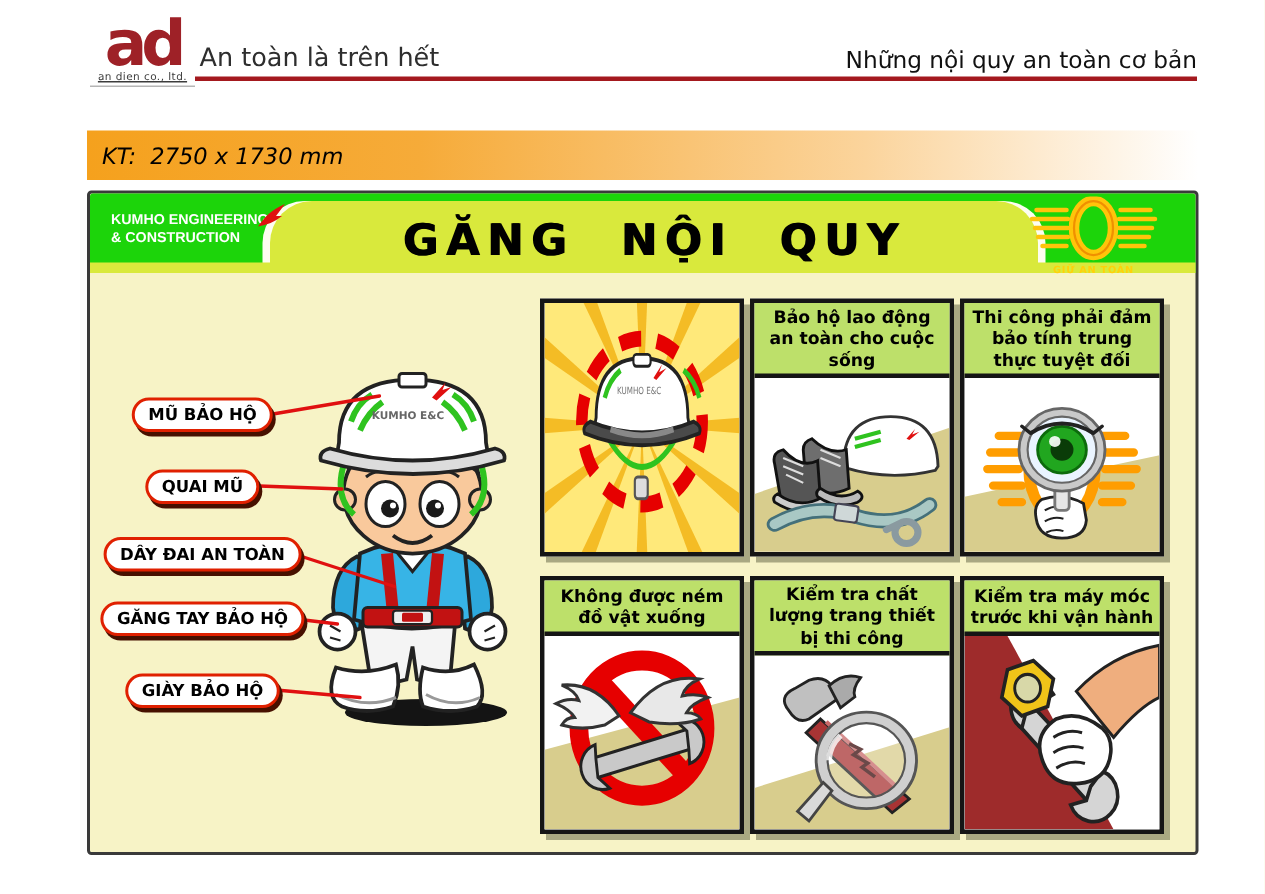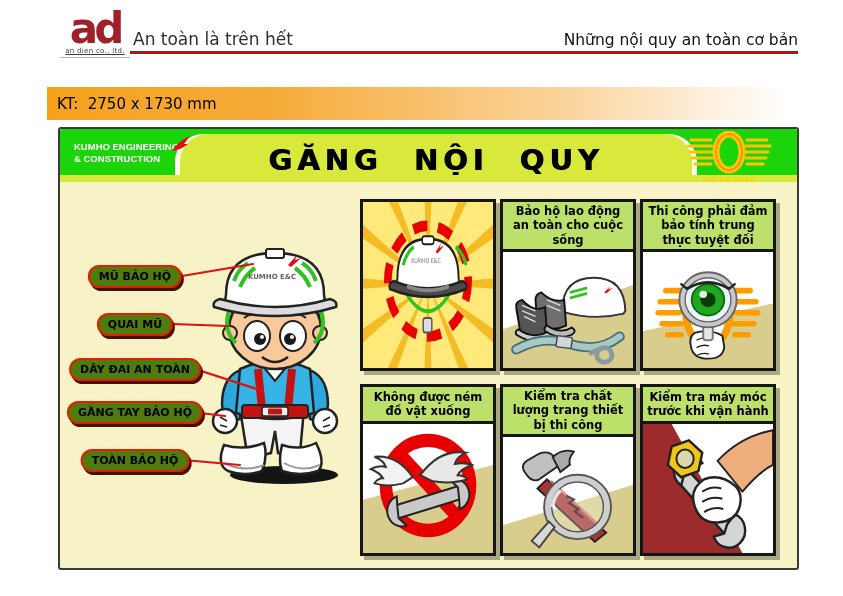--- a/index.html
+++ b/index.html
@@ -8,44 +8,44 @@
 
   
   .ad-logo { position:absolute; left:60px; top:12px; width:70px; text-align:center; padding-bottom:2px; border-bottom:1px solid #b5b5b5; }
   .ad-mark { font-size:42px; font-weight:bold; color:#9e2127; letter-spacing:-4px; line-height:0.82; }
   .ad-sub { font-size:7px; color:#3c3c3c; margin-top:1px; letter-spacing:0.3px;text-decoration:underline; }
   .slogan-left { position:absolute; left:133px; top:29px; font-size:17px; color:#2e2e2e; }
   .slogan-right { position:absolute; right:45px; top:31px; font-size:15.5px; color:#111; }
   .header-rule { position:absolute; left:130px; top:51px; width:668px; height:3px; background:#a4191e; }
 
   
-  .size-bar { position:absolute; left:47px; top:87px; width:741px; height:33px;
+  .size-bar { position:absolute; left:58px; top:87px; width:741px; height:33px;
     background:linear-gradient(90deg,#f5a11d 0%,#f6ab39 30%,#fbd49c 70%,#ffffff 100%);
-    display:flex; align-items:center; }
+    display:flex; align-items:center;font-style:italic; }
   .size-bar span { font-size:15px; color:#000; padding-left:10px; white-space:pre; }
 
   
   .board { position:absolute; left:58px; top:127px; width:741px; height:443px;
     background:#f7f3c6; border:2px solid #3a3a3a; border-radius:3px;text-decoration:underline; }
   .board-head { position:absolute; left:0; top:0; width:100%; height:53px; background:#1cd40a; border-radius:2px 2px 0 0; }
   .head-strip { position:absolute; left:0; bottom:0; width:100%; height:7px; background:#d9e93c; }
   .title-tab { position:absolute; left:120px; top:5px; width:512px; height:48px; background:#d9e93c;
     border-radius:28px 28px 0 0; box-shadow:-5px 0 0 #fdfdf0, 5px 0 0 #fdfdf0;
     display:flex; align-items:center; justify-content:center; }
   .board-title { font-size:29px; font-weight:bold; color:#000; letter-spacing:5px; word-spacing:16px;
     text-shadow:0.8px 0 #000; line-height:1; padding-top:4px; }
   .company { position:absolute; left:14px; top:12px; color:#fff; font-weight:bold;
     font-family:"Liberation Sans", sans-serif; font-size:9.5px; line-height:1.3; z-index:3; }
   .company-arrow { position:absolute; left:110px; top:6px; z-index:4; }
   .zero-logo { position:absolute; right:22px; top:2px; width:92px; text-align:center; }
   .zero-caption { color:#ffd10a; font-size:6.5px; font-weight:bold; letter-spacing:0.5px; margin-top:-3px; }
 
   
   .pill { position:absolute; left:75px; transform:translateX(-50%); white-space:nowrap;
-    background:#4d7c0f; border:2px solid #e02000; border-radius:13px; padding:3px 9px;
+    background:#ffffff; border:2px solid #e02000; border-radius:13px; padding:3px 9px;
     font-size:11px; font-weight:bold; color:#000; box-shadow:2px 3px 0 #471000; z-index:5; }
   .connectors { position:absolute; left:0; top:0; z-index:4; pointer-events:none; }
 
   
   .character { position:absolute; left:140px; top:112px; z-index:2; }
 
   
   .panel { position:absolute; width:136px; height:172px; border:3px solid #151515; background:#fff;
     box-shadow:4px 4px 0 rgba(105,105,75,0.55); display:flex; flex-direction:column; z-index:2; }
   .panel-title { background:#bde06a; border-bottom:3px solid #151515; min-height:37px;
@@ -113,21 +113,21 @@
         <line x1="135" y1="240" x2="203" y2="262"></line>
         <line x1="140" y1="284" x2="165" y2="287"></line>
         <line x1="124" y1="331" x2="180" y2="336"></line>
       </g>
     </svg>
 
     <div class="pill" style="top:136px">MŨ BẢO HỘ</div>
     <div class="pill" style="top:184px">QUAI MŨ</div>
     <div class="pill" style="top:229px">DÂY ĐAI AN TOÀN</div>
     <div class="pill" style="top:272px">GĂNG TAY BẢO HỘ</div>
-    <div class="pill" style="top:320px">TOÀN BẢO HỘ</div>
+    <div class="pill" style="top:320px">GIÀY BẢO HỘ</div>
 
     <svg class="character" width="150" height="245" viewBox="0 0 150 245">
       <ellipse cx="84" cy="234" rx="54" ry="9" fill="#141414"></ellipse>
       <path d="M40 168 h64 l-4 44 q-10 4-22 0 l-3-22 -4 22 q-12 4-24 0 z" fill="#f4f4f4" stroke="#222" stroke-width="2.5"></path>
       <g fill="#fff" stroke="#222" stroke-width="2.5">
         <path d="M24 204 q-8 20 4 26 q16 6 34 0 q6-14 2-28 q-20 8-40 2 z"></path>
         <path d="M82 204 q-4 16 0 26 q18 6 36 0 q8-8 -2-28 q-16 8-34 2 z"></path>
       </g>
       <g stroke="#999" stroke-width="2" fill="none">
         <path d="M24 222 q20 10 40 2"></path>

